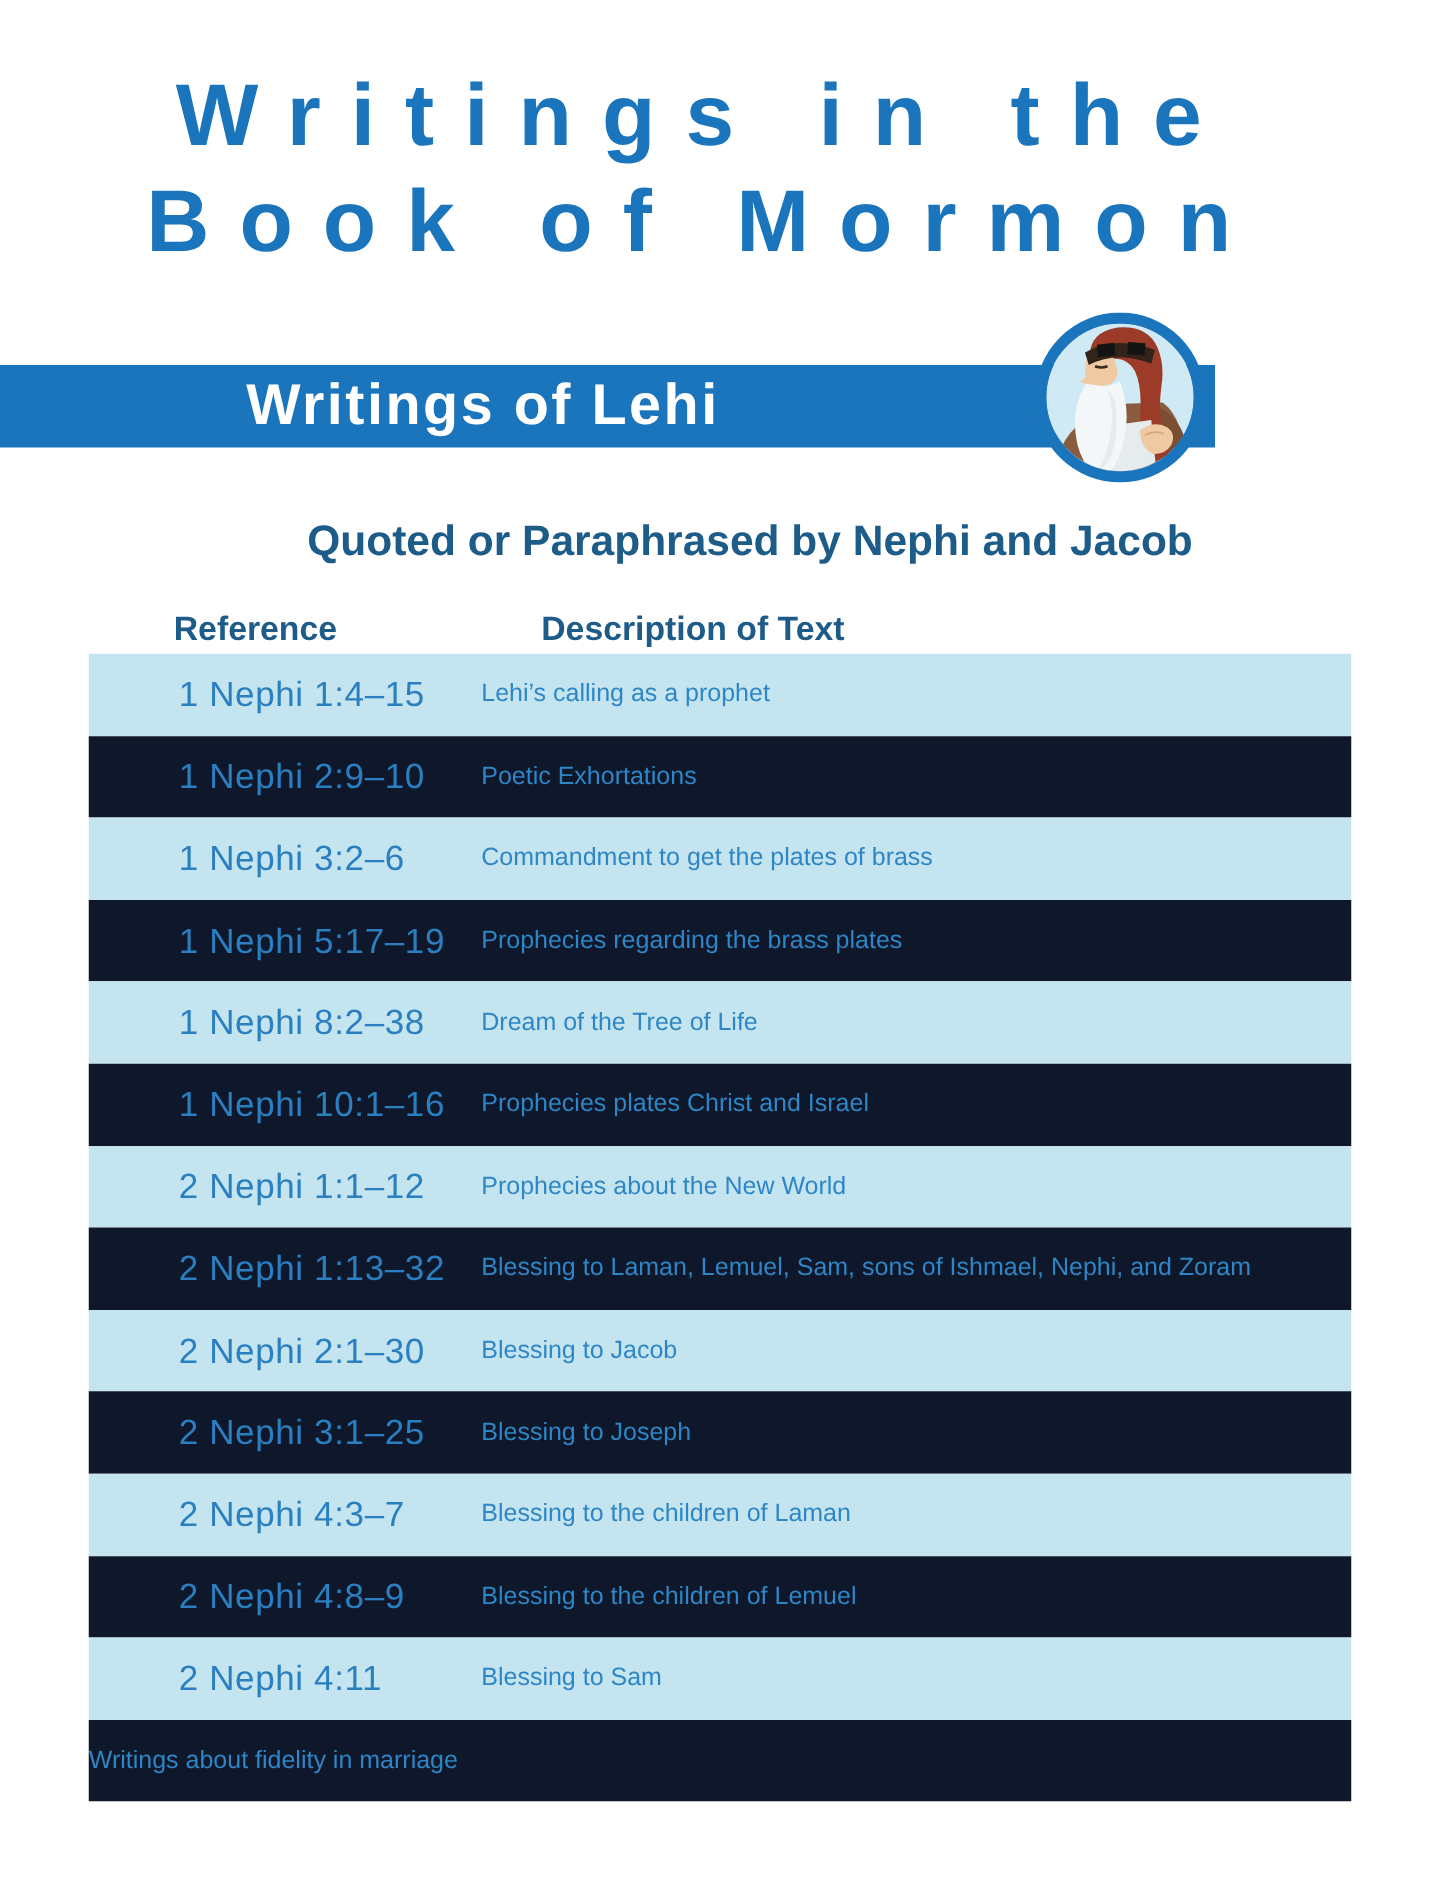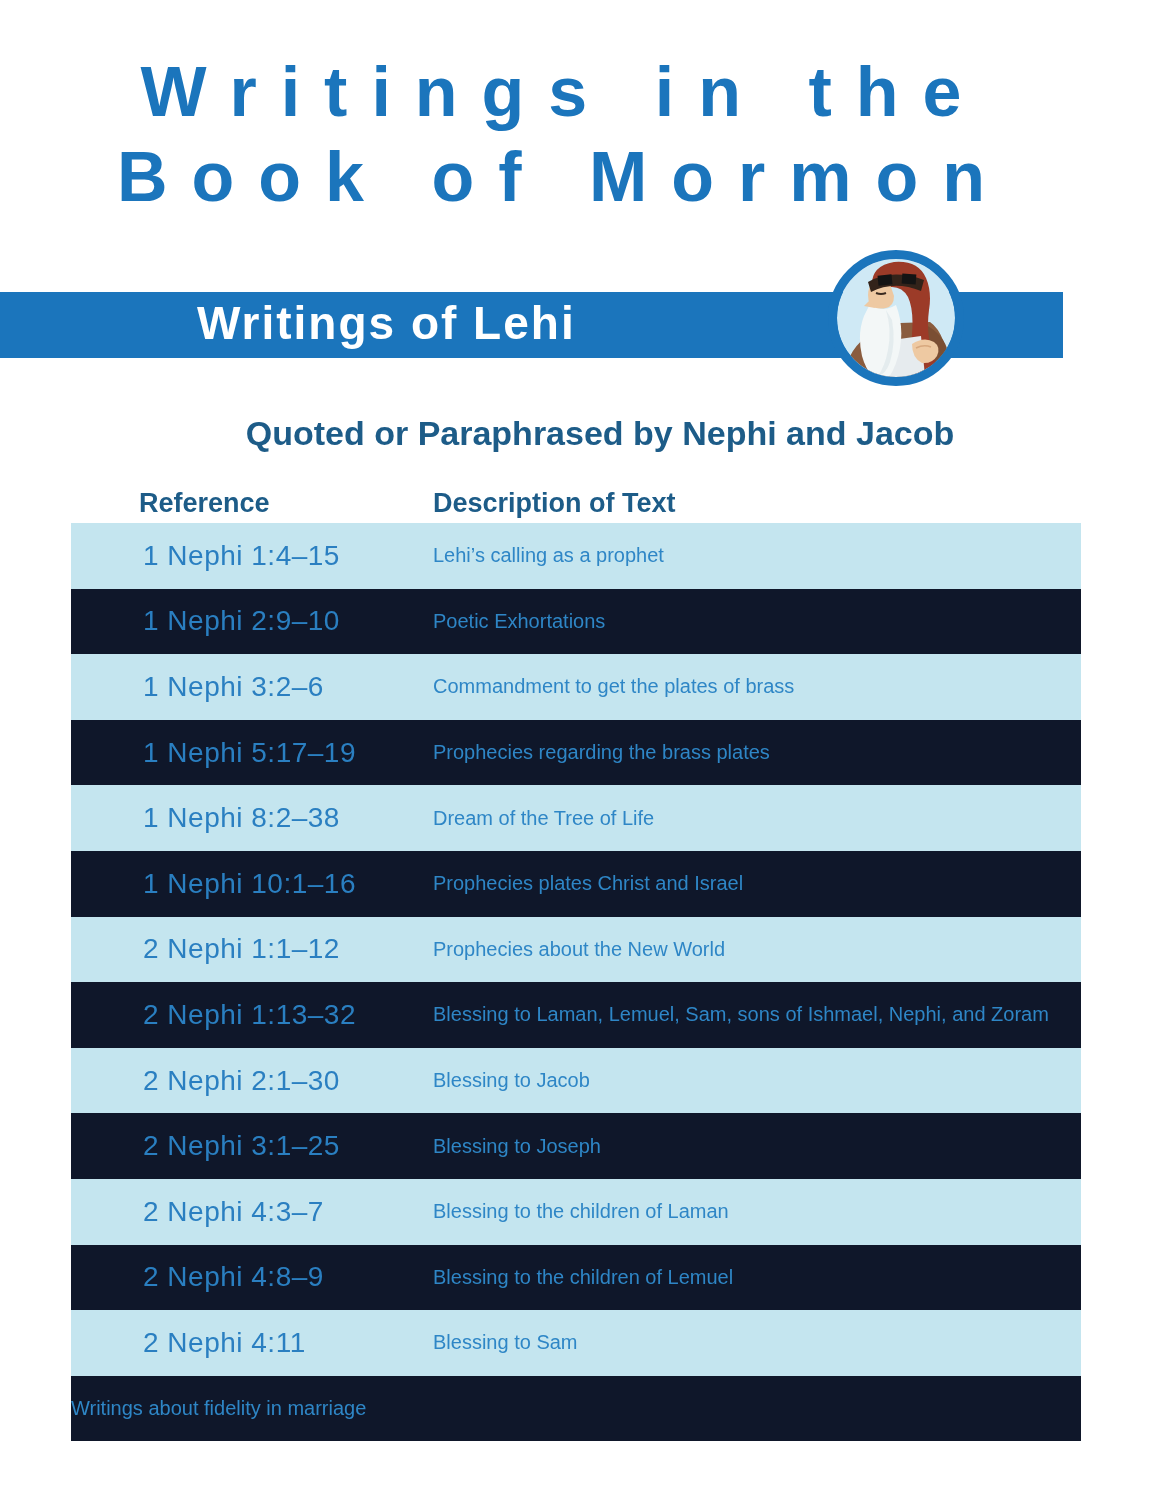--- a/index.html
+++ b/index.html
@@ -14,21 +14,21 @@
     position:relative;width:1152px;height:1505px;background:#ffffff;overflow:hidden;
     font-family:"Liberation Sans",sans-serif;
     border-radius:21px;
   }
   .main-title{
     position:absolute;top:50px;left:-13px;width:1152px;text-align:center;
     color:var(--primary-blue,#1b75bc);font-size:70px;font-weight:600;
     line-height:85px;letter-spacing:24px;white-space:nowrap;
   }
   .banner{
-    position:absolute;top:292px;left:0;width:1063px;height:66px;
+    position:absolute;top:292px;left:0;width:972px;height:66px;
     background:var(--primary-blue,#1b75bc);
   }
   .banner-title{
     position:absolute;left:197px;top:50%;transform:translateY(-53%);
     color:#ffffff;font-size:46px;font-weight:600;letter-spacing:2px;white-space:nowrap;
   }
   .avatar{
     position:absolute;left:828px;top:250px;width:136px;height:136px;
   }
   .subtitle{
@@ -42,21 +42,21 @@
   .col-header.ref{left:139px;}
   .col-header.desc{left:433px;}
   .data-table{
     position:absolute;top:523px;left:71px;width:1010px;
   }
   .row{
     display:flex;align-items:center;height:65.6px;background:#0f172a;
   }
   .row:nth-child(odd){background:var(--row-stripe,#c4e5ef);}
   .cell-ref{
-    box-sizing:border-box;width:362px;padding-left:72px;flex:none;
+    box-sizing:border-box;width:314px;padding-left:72px;flex:none;
     font-size:28px;color:var(--reference-text,#2a7fc1);letter-spacing:0.5px;white-space:nowrap;
   }
   .cell-desc{
     font-size:20px;color:var(--description-text,#2e86c6);white-space:nowrap;
   }
 </style>
 </head>
 <body>
 
 <div class="page">

